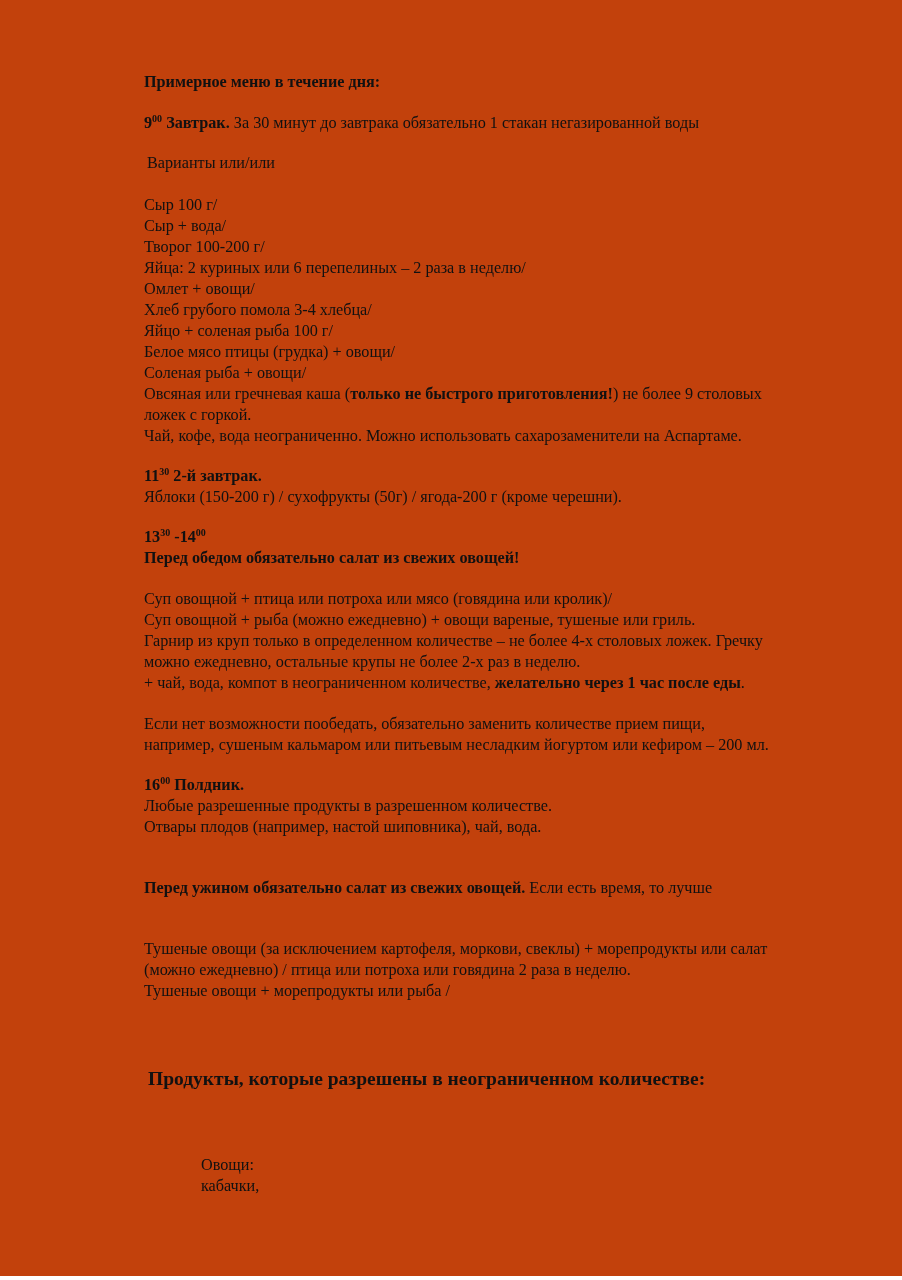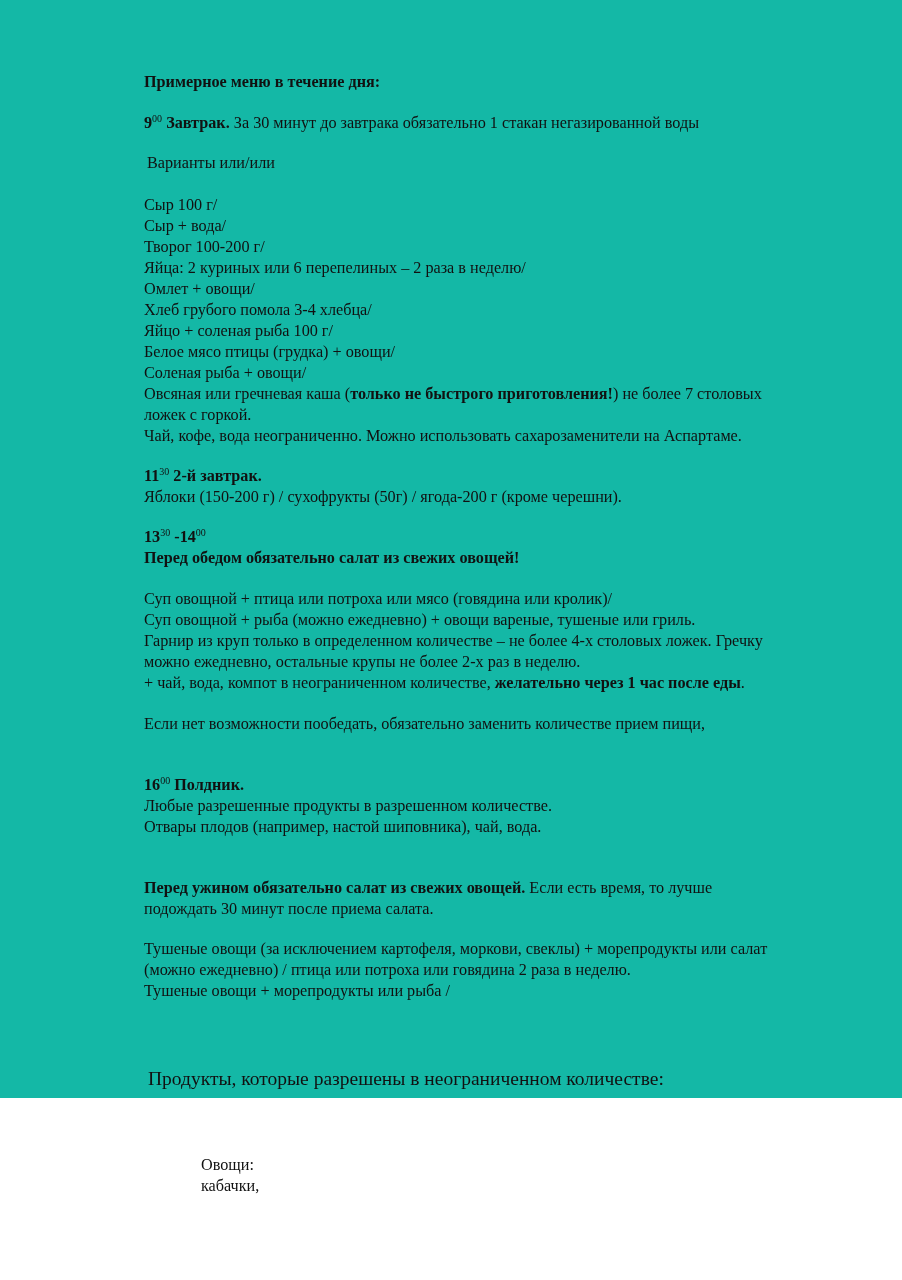--- a/index.html
+++ b/index.html
@@ -1,22 +1,22 @@
 <!DOCTYPE html>
 <html><head>
 <meta charset="utf-8">
 <style>
   html, body { margin: 0; padding: 0; background: #ffffff; }
   body { width: 902px; height: 1280px; position: relative; overflow: hidden;
          font-family: "Liberation Serif", "DejaVu Serif", serif; color: #111; }
-  .page { position: absolute; left: 0; top: 0; width: 902px; height: 1098px; background: #14b8a6; }
+  .page { position: absolute; left: 0; top: 0; width: 902px; height: 1276px; background: #c2410c; }
   .line { position: absolute; left: 144px; font-size: 16.2px; line-height: 21px; white-space: nowrap; }
   .b { font-weight: bold; }
-  sup { font-size: 10px; vertical-align: 6px; line-height: 0; font-weight: normal; }
-  .h2 { font-size: 19.5px; font-weight: normal; left: 148px; }
+  sup { font-size: 10px; vertical-align: 6px; line-height: 0; font-weight: bold; }
+  .h2 { font-size: 19.5px; font-weight: bold; left: 148px; }
   .ind { left: 201px; margin-top: 38px; }
 </style>
 </head>
 <body>
 
 <div class="page">
 
   <div class="line b" style="top:72px">Примерное меню в течение дня:</div>
 
   <div class="line" style="top:113px">
@@ -30,21 +30,21 @@
   <div class="line" style="top:216px">Сыр + вода/</div>
   <div class="line" style="top:237px">Творог 100-200 г/</div>
   <div class="line" style="top:258px">Яйца: 2 куриных или 6 перепелиных – 2 раза в неделю/</div>
   <div class="line" style="top:279px">Омлет + овощи/</div>
   <div class="line" style="top:300px">Хлеб грубого помола 3-4 хлебца/</div>
   <div class="line" style="top:321px">Яйцо + соленая рыба 100 г/</div>
   <div class="line" style="top:342px">Белое мясо птицы (грудка) + овощи/</div>
   <div class="line" style="top:363px">Соленая рыба + овощи/</div>
 
   <div class="line" style="top:384px">
-    <span>Овсяная или гречневая каша (</span><span class="b">только не быстрого приготовления!</span><span>) не более 7 столовых</span>
+    <span>Овсяная или гречневая каша (</span><span class="b">только не быстрого приготовления!</span><span>) не более 9 столовых</span>
   </div>
   <div class="line" style="top:405px">ложек с горкой.</div>
   <div class="line" style="top:426px">Чай, кофе, вода неограниченно. Можно использовать сахарозаменители на Аспартаме.</div>
 
   <div class="line b" style="top:466px">
     <span>11</span><sup>30</sup><span> 2-й завтрак.</span>
   </div>
   <div class="line" style="top:487px">Яблоки (150-200 г) / сухофрукты (50г) / ягода-200 г (кроме черешни).</div>
 
   <div class="line b" style="top:527px">
@@ -54,31 +54,31 @@
 
   <div class="line" style="top:610px">Суп овощной + рыба (можно ежедневно) + овощи вареные, тушеные или гриль.</div>
   <div class="line" style="top:589px">Суп овощной + птица или потроха или мясо (говядина или кролик)/</div>
   <div class="line" style="top:631px">Гарнир из круп только в определенном количестве – не более 4-х столовых ложек. Гречку</div>
   <div class="line" style="top:652px">можно ежедневно, остальные крупы не более 2-х раз в неделю.</div>
   <div class="line" style="top:673px">
     <span>+ чай, вода, компот в неограниченном количестве, </span><span class="b">желательно через 1 час после еды</span><span>.</span>
   </div>
 
   <div class="line" style="top:714px">Если нет возможности пообедать, обязательно заменить количестве прием пищи,</div>
+  <div class="line" style="top:735px">например, сушеным кальмаром или питьевым несладким йогуртом или кефиром – 200 мл.</div>
 
   <div class="line b" style="top:775px">
     <span>16</span><sup>00</sup><span> Полдник.</span>
   </div>
   <div class="line" style="top:796px">Любые разрешенные продукты в разрешенном количестве.</div>
   <div class="line" style="top:817px">Отвары плодов (например, настой шиповника), чай, вода.</div>
 
   <div class="line" style="top:878px">
     <span class="b"> Перед ужином обязательно салат из свежих овощей.</span><span> Если есть время, то лучше</span>
   </div>
-  <div class="line" style="top:899px">подождать 30 минут после приема салата.</div>
 
   <div class="line" style="top:939px">Тушеные овощи (за исключением картофеля, моркови, свеклы) + морепродукты или салат</div>
   <div class="line" style="top:960px">(можно ежедневно) / птица или потроха или говядина 2 раза в неделю.</div>
   <div class="line" style="top:981px">Тушеные овощи + морепродукты или рыба /</div>
 
   <div class="line h2" style="top:1068px">Продукты, которые разрешены в неограниченном количестве:</div>
   <div class="line ind" style="top:1117px">Овощи:</div>
   <div class="line ind" style="top:1138px">кабачки,</div>
 
 </div>

